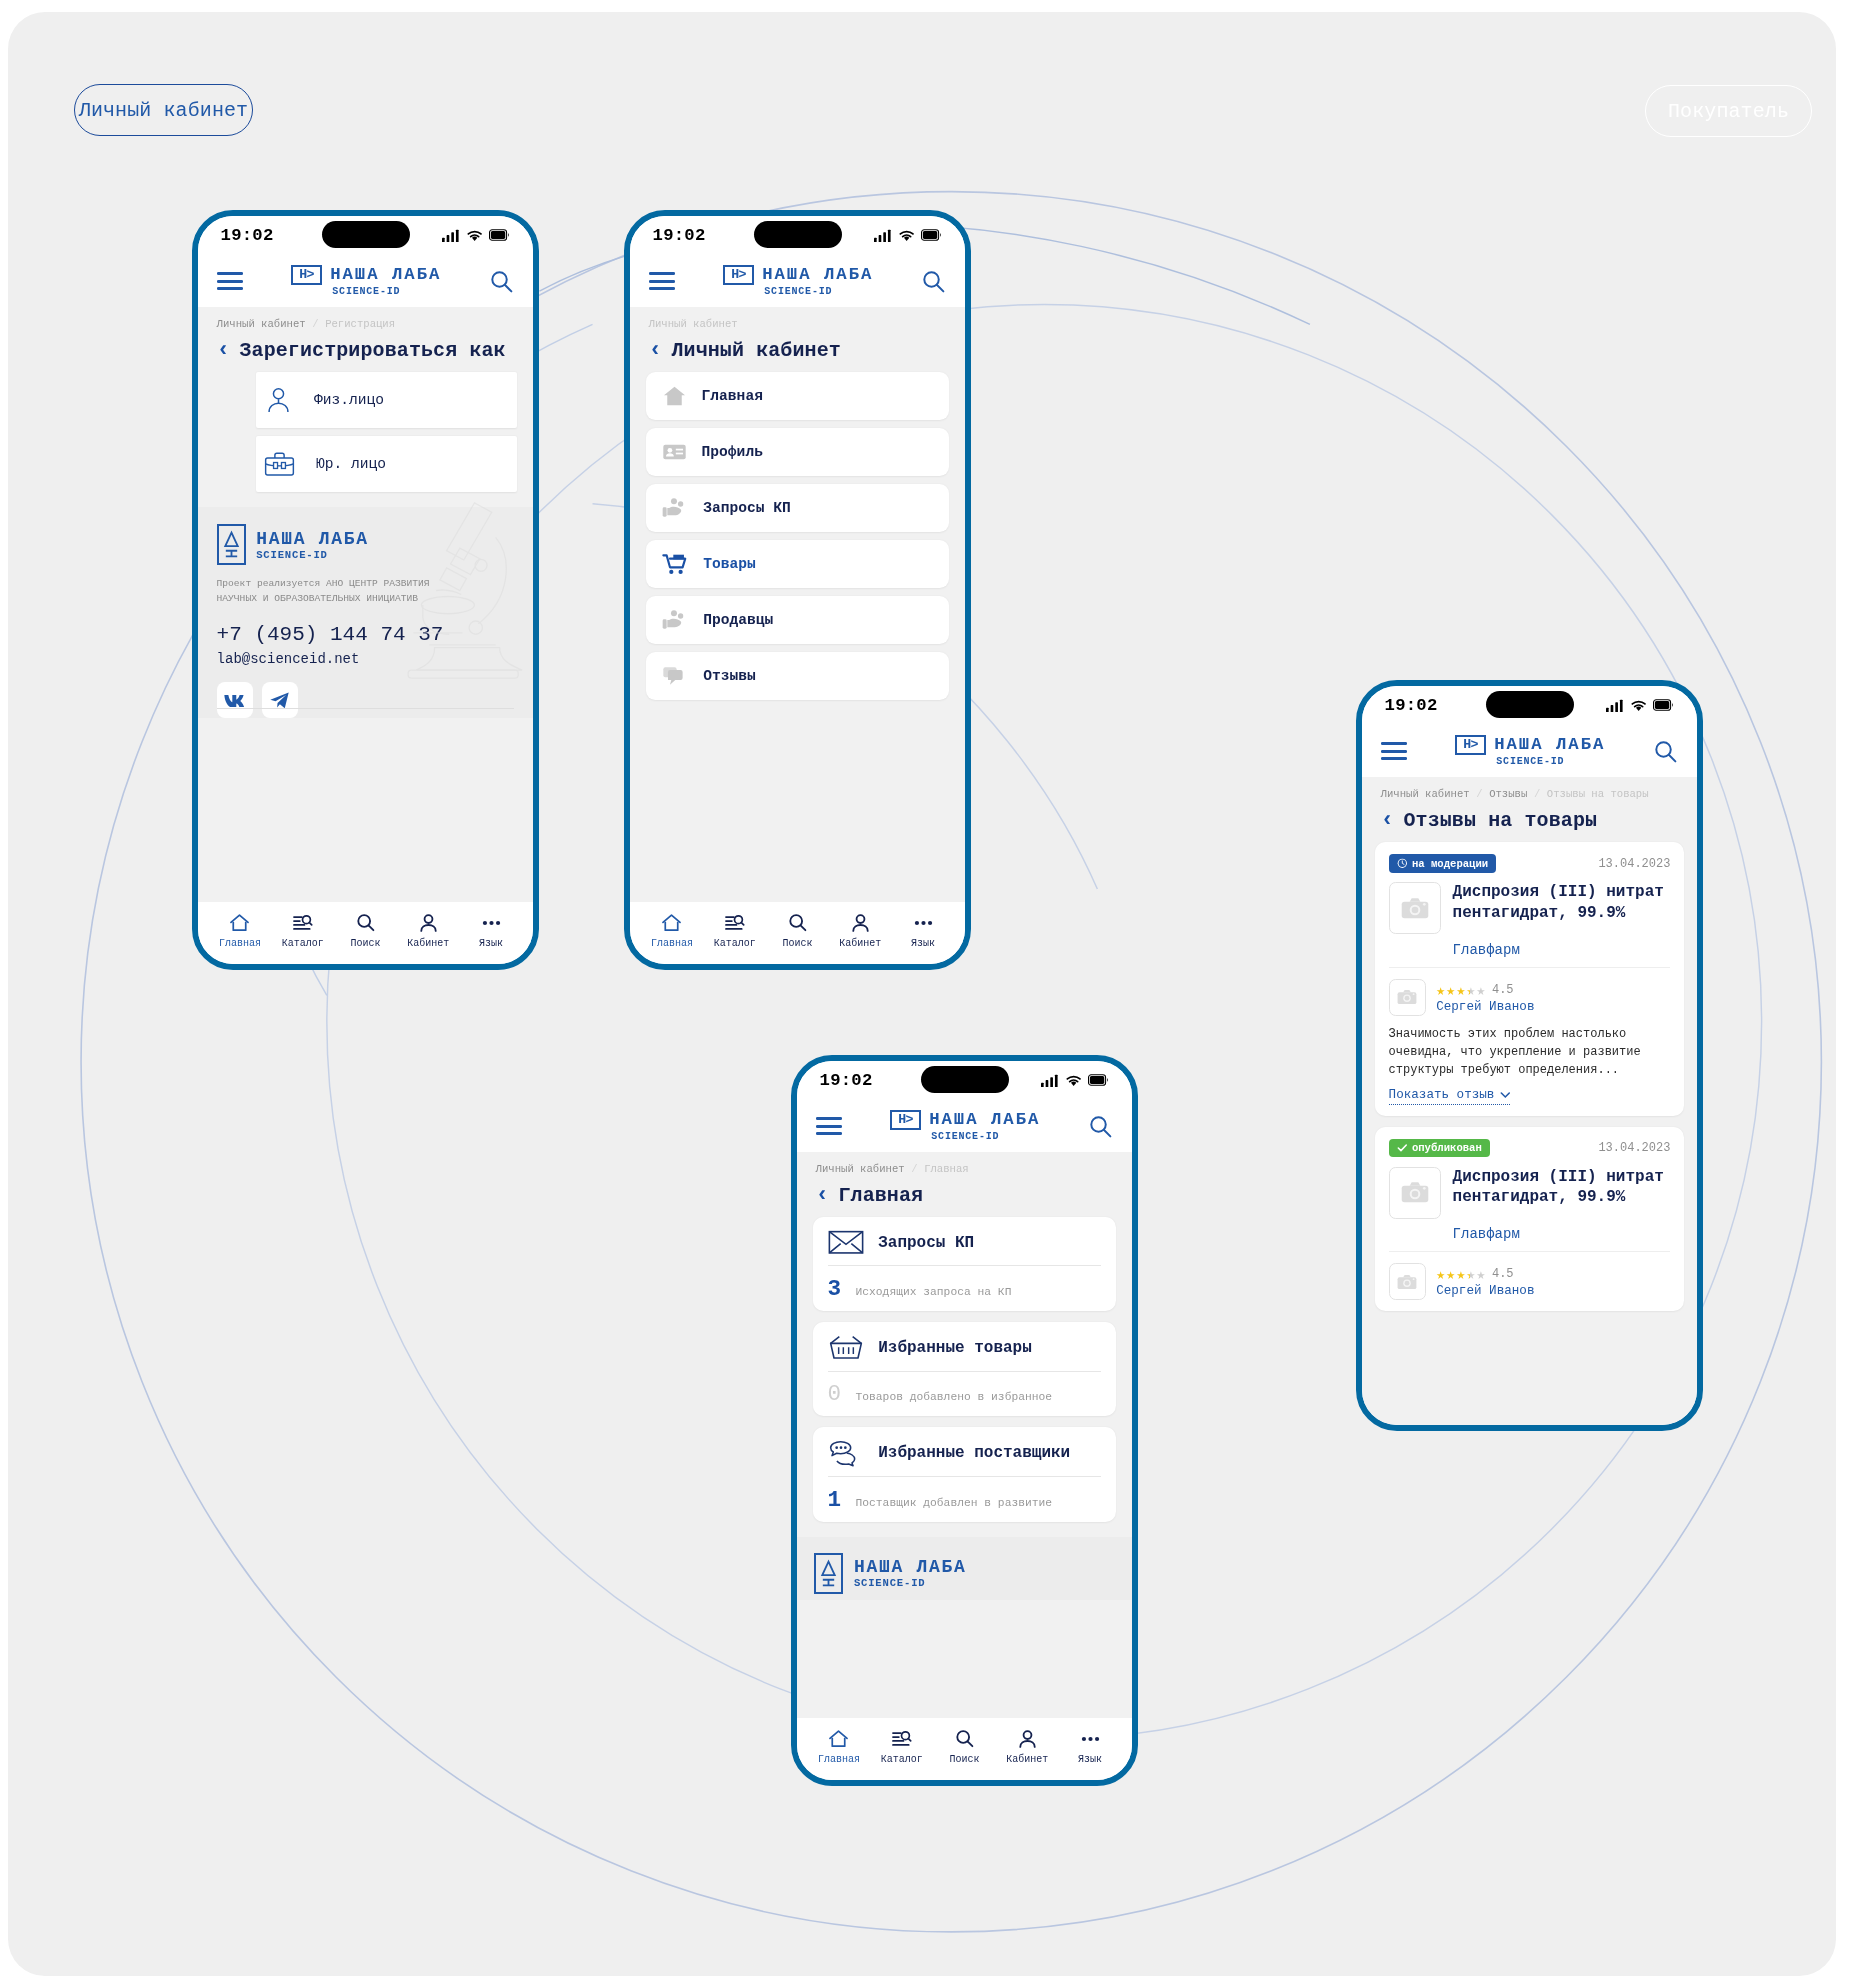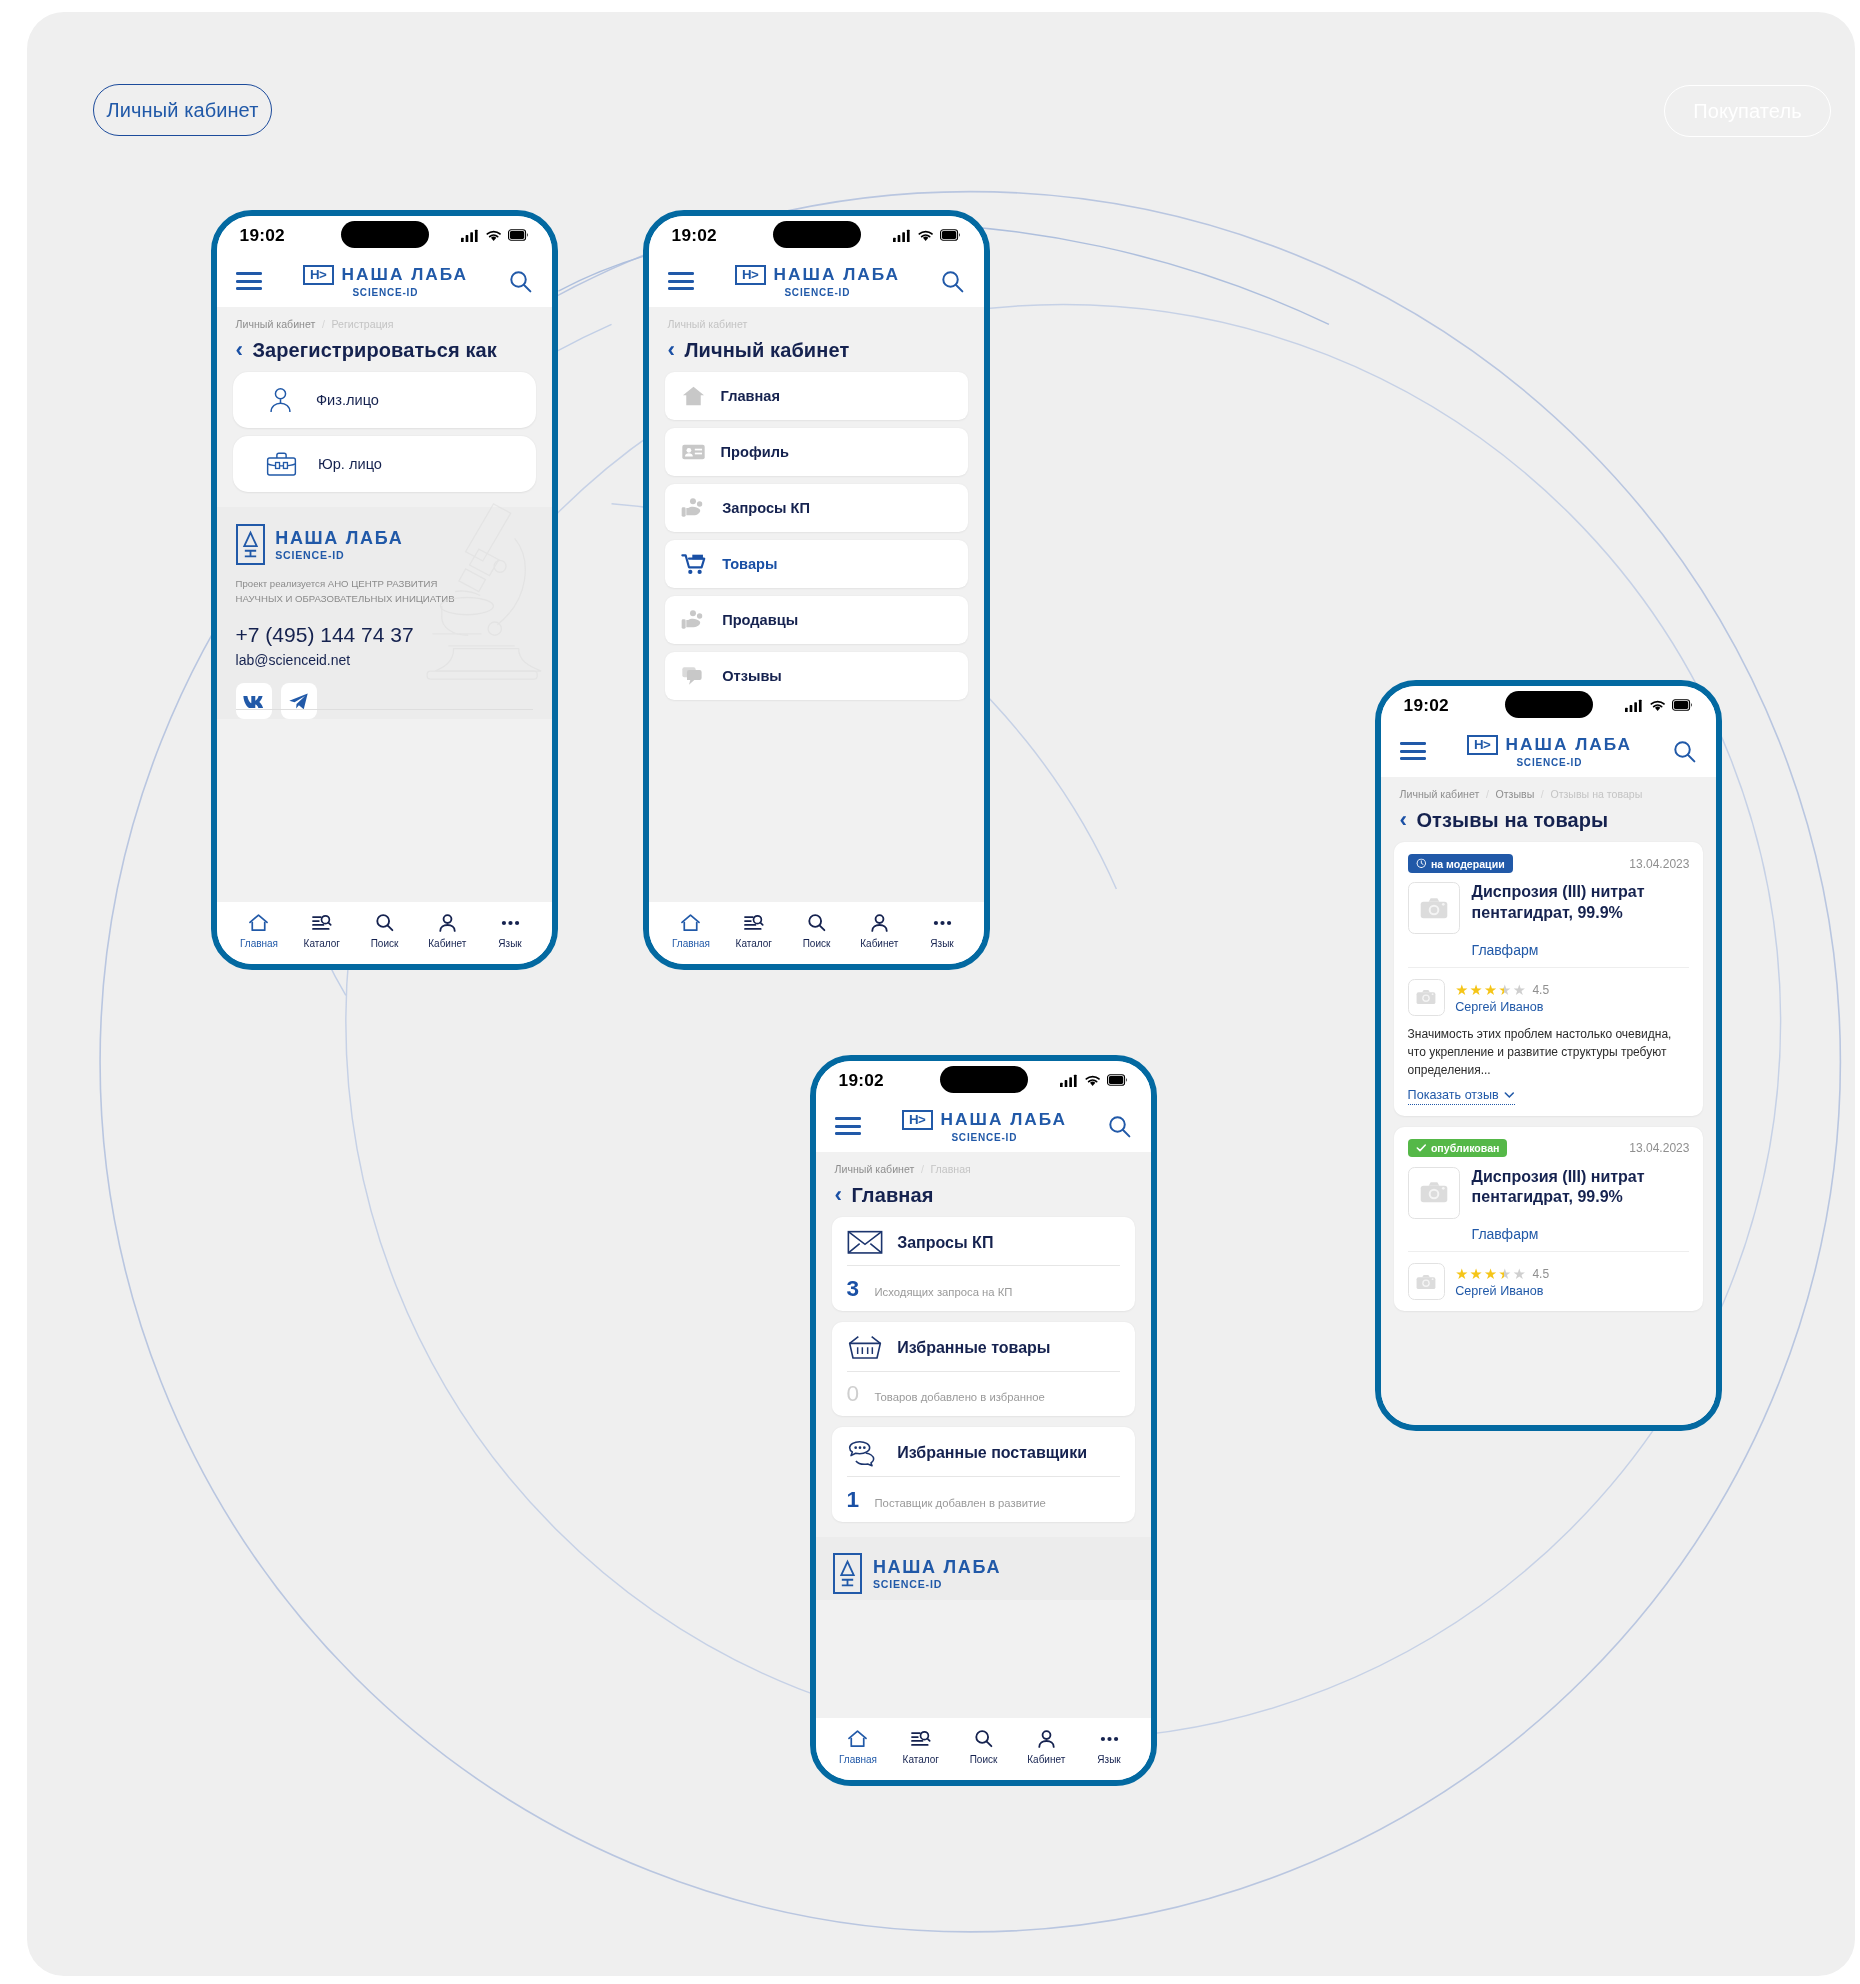--- a/index.html
+++ b/index.html
@@ -4,25 +4,26 @@
 <style>
   * { box-sizing: border-box; margin: 0; padding: 0; }
   html, body {
     width: 1860px; height: 1985px;
     background: #ffffff;
     font-family: "Liberation Sans", sans-serif;
     overflow: hidden;
   }
   #canvas {
     position: absolute;
-    left: 27px; top: 12px;
+    left: 8px; top: 12px;
     width: 1828px; height: 1964px;
     background: #efefef;
     border-radius: 37px;
     overflow: hidden;
+    font-family: Liberation Mono, monospace;
   }
   .bg-arcs { position:absolute; inset:0; pointer-events:none; }
 
   
   .chip {
     position: absolute;
     display: flex; align-items: center; justify-content: center;
     border-radius: 664px;
     font-size: 20px; letter-spacing: 0.1px;
   }
@@ -93,23 +94,24 @@
   .row-card {
     background:#fff; border-radius: 9.3px; height: 48px;
     display:flex; align-items:center; gap: 14.6px; padding: 0 16px;
     box-shadow: 0 0.7px 2px rgba(0,0,0,.06);
   }
   .row-card .lbl { font-size: 14.6px; color:#15224f; font-weight: 700; }
   .row-card.active .lbl { color:#1a50a5; }
 
   
   .choice-card {
-    background:#fff; border-radius: 15px; height: 56px;
-    display:flex; align-items:center; gap: 20px; padding: 0 32px;
+    background:#fff; border-radius: 2px; height: 56px;
+    display:flex; align-items:center; gap: 20px; padding: 0 7px;
     box-shadow: 0 0.7px 2px rgba(0,0,0,.07);
+    margin-left: 42px;
   }
   .choice-card .lbl { font-size: 14.6px; color:#15224f; }
 
   
   .footer-block { margin-top: 14.6px; background:#ececec; padding: 17.3px 18.6px 0; position:relative; flex:1; }
   .fb-brand { display:flex; align-items:center; gap: 10.6px; }
   .fb-mark { width: 29px; height: 41px; border: 2.7px solid #2159a8; position:relative; }
   .fb-names { display:flex; flex-direction:column; }
   .fb-title { font-size: 18px; font-weight:700; color:#2159a8; letter-spacing: 1.7px; }
   .fb-sub { font-size: 10.6px; font-weight:700; color:#2159a8; letter-spacing: 0.8px; }

